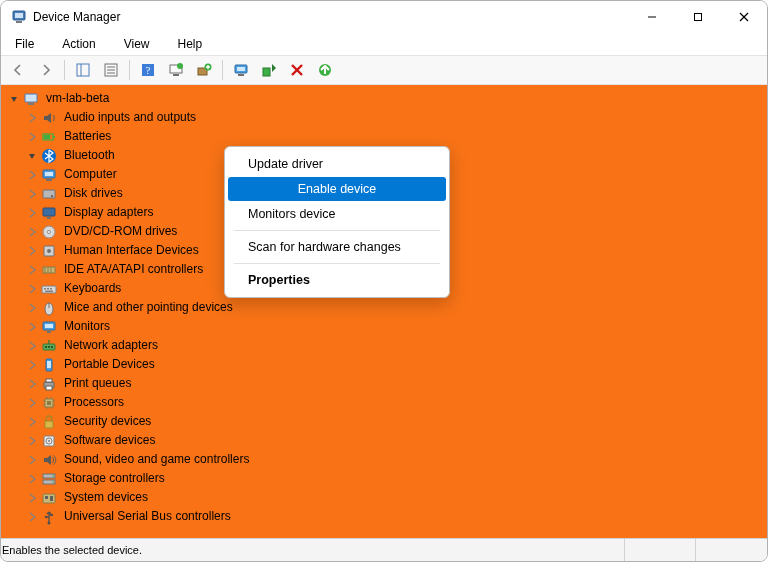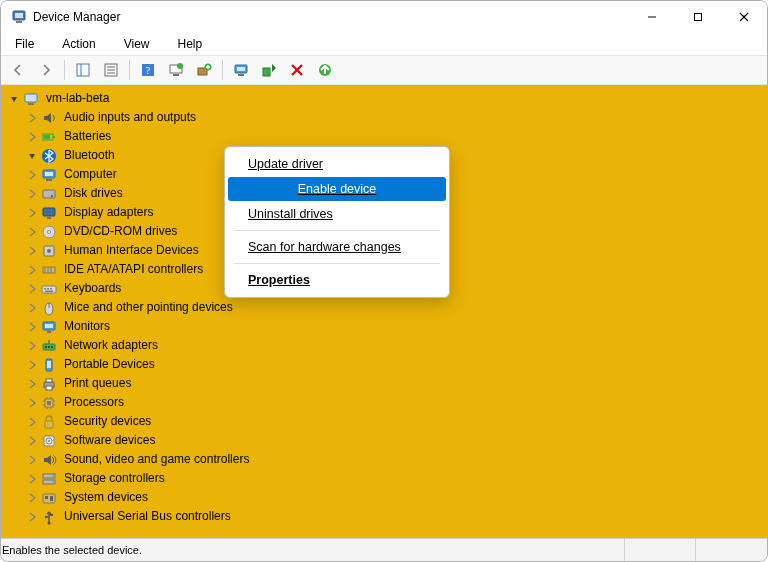--- a/index.html
+++ b/index.html
@@ -7,32 +7,32 @@
   .titlebar{height:32px;display:flex;align-items:center;padding:0 0 0 10px;background:#fff;}
   .titlebar .app-icon{width:16px;height:16px;margin-right:6px;display:flex;align-items:center;justify-content:center;}
   .titlebar .title{flex:0 0 auto;font-size:12px;}
   .titlebar .spacer{flex:1;}
   .cap-btn{width:46px;height:32px;display:flex;align-items:center;justify-content:center;color:#000;}
   .menubar{height:22px;display:flex;align-items:center;padding:0 6px;gap:12px;background:#fff;}
   .menu-item{padding:2px 8px;font-size:12px;}
   .toolbar{height:28px;border-top:1px solid #e3e3e3;border-bottom:1px solid #e3e3e3;background:#f8f8f8;display:flex;align-items:center;padding:0 4px;gap:2px;}
   .tb-btn{width:24px;height:24px;display:flex;align-items:center;justify-content:center;border:1px solid transparent;}
   .tb-sep{width:1px;height:20px;background:#d0d0d0;margin:0 3px;}
-  .content{flex:1;overflow:auto;padding:4px 0 4px 6px;background:#eab308;position:relative;}
+  .content{flex:1;overflow:auto;padding:4px 0 4px 6px;background:#f97316;position:relative;}
   .status{height:22px;border-top:1px solid #d0d0d0;background:#f4f4f4;display:flex;align-items:center;padding:0 1px;font-size:11px;}
   .status .cell{border-left:1px solid #d0d0d0;height:100%;width:70px;}
   .tree ul{list-style:none;margin:0;padding:0;}
   .tree li{white-space:nowrap;}
   .row{display:flex;align-items:center;height:19px;line-height:19px;}
   .indent{display:inline-block;width:18px;flex:0 0 18px;}
   .expander{width:14px;height:14px;flex:0 0 14px;display:flex;align-items:center;justify-content:center;color:#777;margin-right:2px;}
   .node-icon{width:16px;height:16px;flex:0 0 16px;margin-right:4px;display:flex;align-items:center;justify-content:center;}
   .label{padding:0 3px;}
   .row.selected .label{background:#cde8ff;border:1px dotted #7ab7e8;padding:0 2px;}
-  .ctx-menu{position:absolute;background:#fff;border:1px solid #bdbdbd;border-radius:6px;box-shadow:0 6px 18px rgba(0,0,0,.22);padding:4px 3px;min-width:218px;z-index:50;text-decoration:underline;}
+  .ctx-menu{position:absolute;background:#fff;border:1px solid #bdbdbd;border-radius:6px;box-shadow:0 6px 18px rgba(0,0,0,.22);padding:4px 3px;min-width:218px;z-index:50;}
   .ctx-item{padding:5px 20px;font-size:12.5px;border-radius:3px;margin:1px 0;}
   .ctx-item.hover{background:#0078d4;color:#fff;text-align:center;}
   .ctx-item.bold{font-weight:600;}
   .ctx-sep{height:1px;background:#e0e0e0;margin:4px 6px;}
   svg{display:block;}
 </style>
 </head>
 <body>
 
 <div class="window">
@@ -571,21 +571,21 @@
                 </div>
               </li>
             </ul>
           </li>
         </ul>
       </div>
 
     <div class="ctx-menu" id="ctx" style="left: 223px; top: 61px;">
         <div class="ctx-item  ">Update driver</div>
         <div class="ctx-item hover ">Enable device</div>
-        <div class="ctx-item  ">Uninstall drives</div>
+        <div class="ctx-item  ">Monitors device</div>
         <div class="ctx-sep"></div>
         <div class="ctx-item  ">Scan for hardware changes</div>
         <div class="ctx-sep"></div>
         <div class="ctx-item  bold">Properties</div>
       </div>
   </div>
 
   <div class="status">
     <span>Enables the selected device.</span>
     <span style="flex:1"></span>

